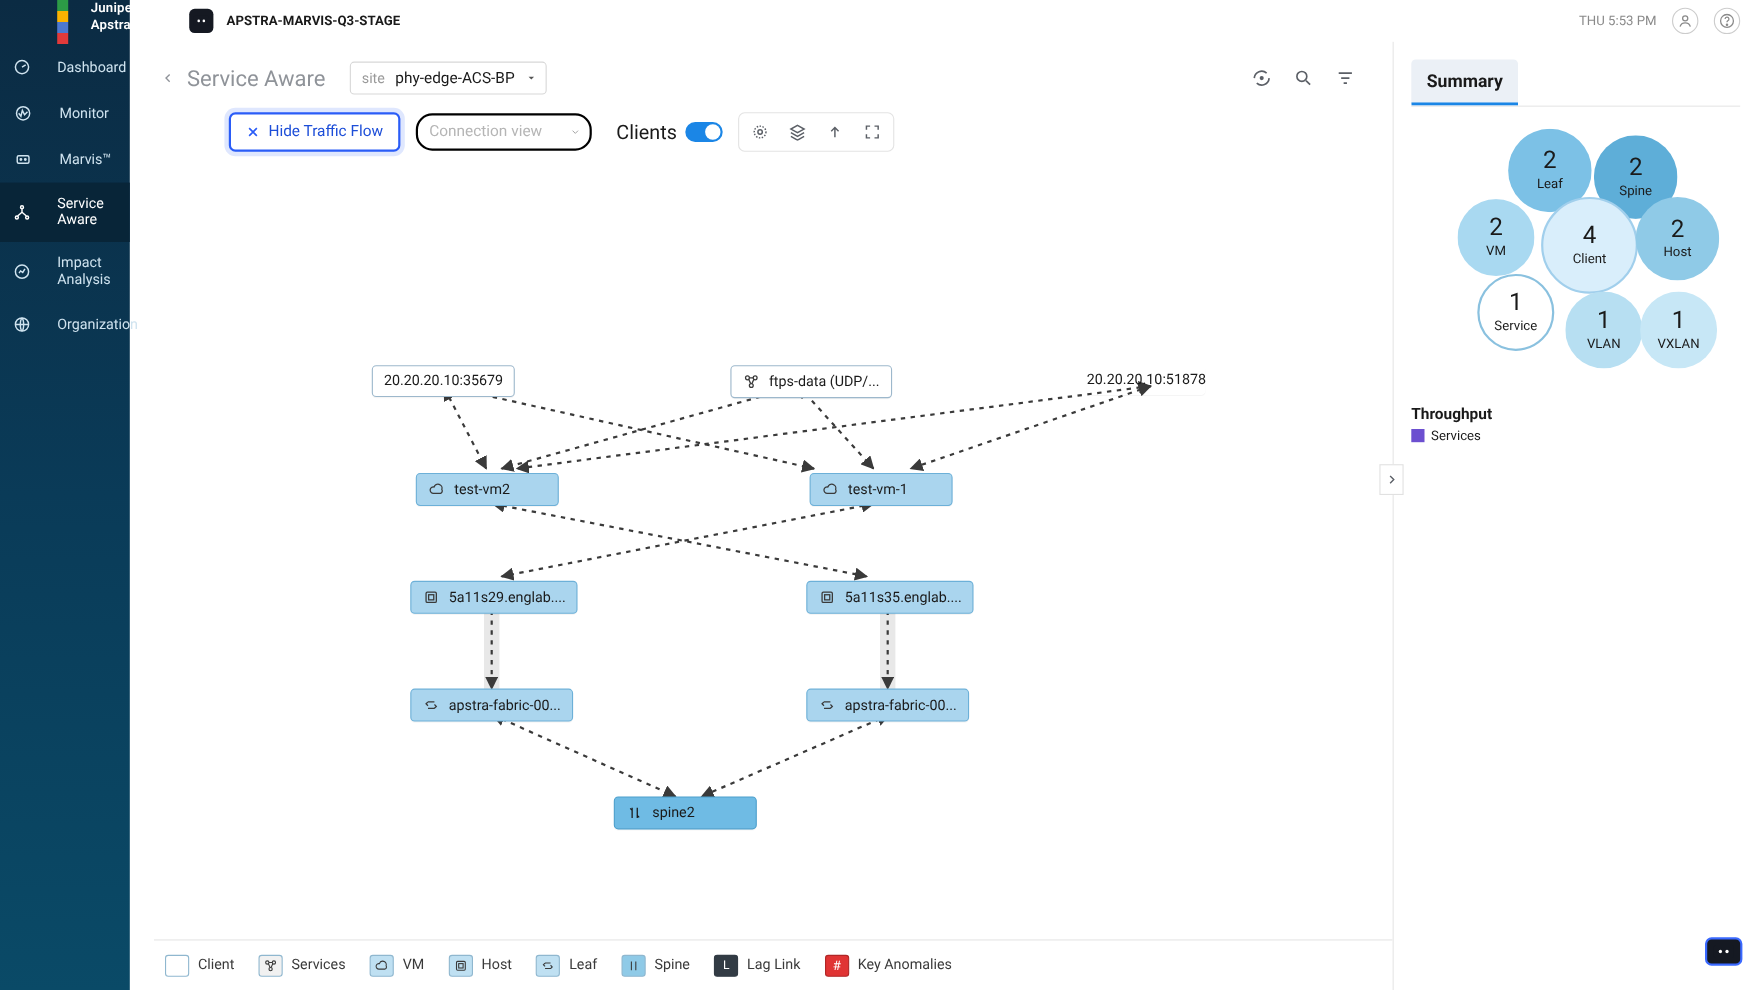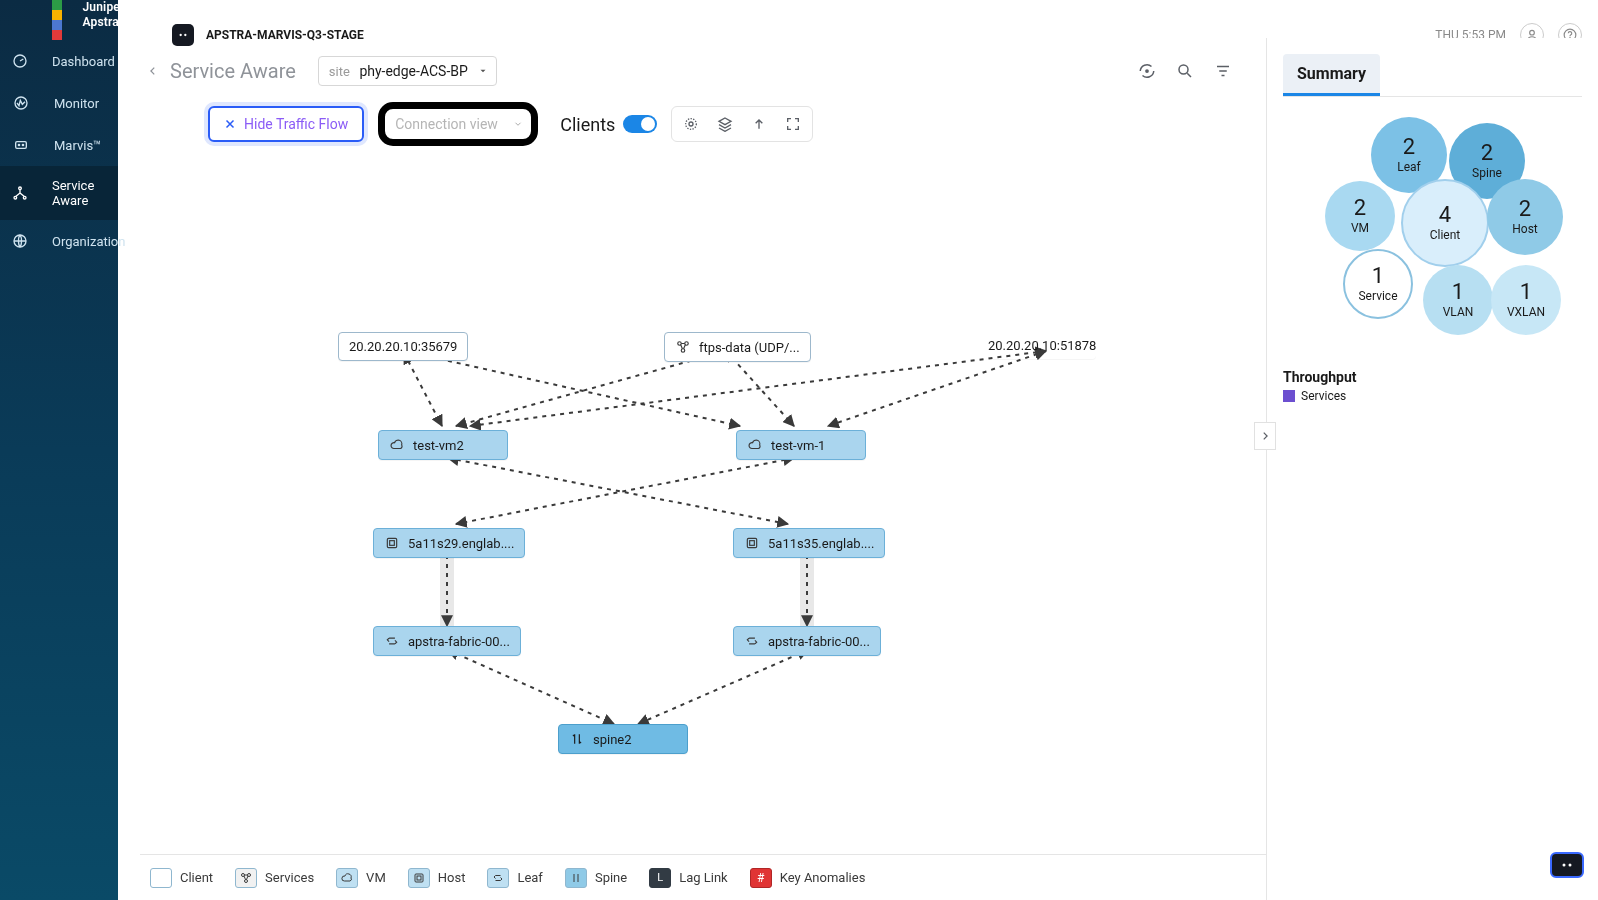--- a/index.html
+++ b/index.html
@@ -42,22 +42,22 @@
 .site-select { margin-left:10px; border:1px solid #d7d7d7; border-radius:4px; padding:6px 28px 6px 10px; font-size:14px; position:relative; cursor:pointer; }
 .site-select .lbl{ color:#9a9a9a; margin-right:6px; font-size:13px }
 .site-select .caret{ position:absolute; right:8px; top:50%; transform:translateY(-50%); }
 
 .title-actions { margin-left:auto; display:flex; gap:12px; align-items:center; }
 .icon-ghost { width:26px; height:26px; border:none; background:transparent; color:#5b5f66; cursor:pointer; display:inline-flex; align-items:center; justify-content:center; }
 
 
 .filter-row { display:flex; align-items:center; gap:14px; padding: 16px 30px 0 30px; }
 .filter-text { font-size:14px; font-weight:700; color:#1a1a1a }
-.btn-outline { border:2px solid #2a5cf7; color:#8b5cf6; background:#fff; border-radius:6px; padding:8px 14px; font-size:14px; display:inline-flex; align-items:center; gap:8px; cursor:pointer; box-shadow:0 0 0 4px rgba(42,92,247,.15); }
-.conn-select { border:7px solid #000000; border-radius:15px; padding:7px 28px 7px 10px; color:#b5b5b5; font-size:14px; position:relative; width:160px; cursor:pointer; }
+.btn-outline { border:2px solid #2a5cf7; color:#1d4ed8; background:#fff; border-radius:6px; padding:8px 14px; font-size:14px; display:inline-flex; align-items:center; gap:8px; cursor:pointer; box-shadow:0 0 0 4px rgba(42,92,247,.15); }
+.conn-select { border:2px solid #000000; border-radius:15px; padding:7px 28px 7px 10px; color:#b5b5b5; font-size:14px; position:relative; width:160px; cursor:pointer; }
 .conn-select .caret{ position:absolute; right:8px; top:50%; transform:translateY(-50%); color:#9a9a9a }
 .clients-toggle { display:flex; align-items:center; gap:8px; margin-left:8px; }
 .clients-toggle .lbl{ font-size:18px; color:#1a1a1a }
 .switch { width:34px; height:18px; border-radius:10px; background:#1b86e6; position:relative; cursor:pointer; }
 .switch::after{ content:''; width:14px; height:14px; background:#fff; border-radius:50%; position:absolute; right:2px; top:2px; }
 .tool-cluster { border:1px solid #e3e3e3; border-radius:6px; padding:4px 6px; display:flex; gap:8px; align-items:center }
 .tool-cluster .iconbtn{ width:26px;height:26px; border:none; background:transparent; color:#5b5f66; cursor:pointer; display:inline-flex; align-items:center; justify-content:center;}
 
 
 .topo { position:absolute; left:30px; right:10px; top:130px; bottom:60px; }
@@ -154,28 +154,37 @@
           <circle cx="19" cy="19" r="2"></circle>
           <path d="M12 7v5M12 12L6 17M12 12l6 5"></path>
         </svg>
     </span>
     <span>Service Aware</span>
   </div>
   <div class="sitem">
     <span class="sicon">
       <svg width="16" height="16" viewBox="0 0 24 24" fill="none" stroke="#cfe3ef" stroke-width="2">
           <circle cx="12" cy="12" r="9"></circle>
+          <path d="M8 14l2-3 3 2 3-5"></path>
+        </svg>
+    </span>
+    <span>Impact Analysis</span>
+  </div>
+  <div class="sitem">
+    <span class="sicon">
+      <svg width="16" height="16" viewBox="0 0 24 24" fill="none" stroke="#cfe3ef" stroke-width="2">
+          <circle cx="12" cy="12" r="9"></circle>
           <path d="M3 12h18M12 3c3 3 3 15 0 18M12 3c-3 3-3 15 0 18"></path>
         </svg>
     </span>
     <span>Organization</span>
   </div>
 </div>
 
-<div class="topbar" style="position:absolute; left:118px; right:0; top:16px;padding-left:42px;">
+<div class="topbar" style="position:absolute; left:118px; right:0; top:0;padding-left:42px;">
   <div class="env-badge">
     <svg width="14" height="10" viewBox="0 0 24 16">
         <rect x="0" y="0" width="24" height="16" rx="3" fill="#151922"></rect>
         <circle cx="8" cy="8" r="2" fill="#fff"></circle>
         <circle cx="16" cy="8" r="2" fill="#fff"></circle>
       </svg>
   </div>
   <span class="env-text">APSTRA-MARVIS-Q3-STAGE</span>
   <div class="topbar-right">
     <span>THU 5:53 PM</span>

